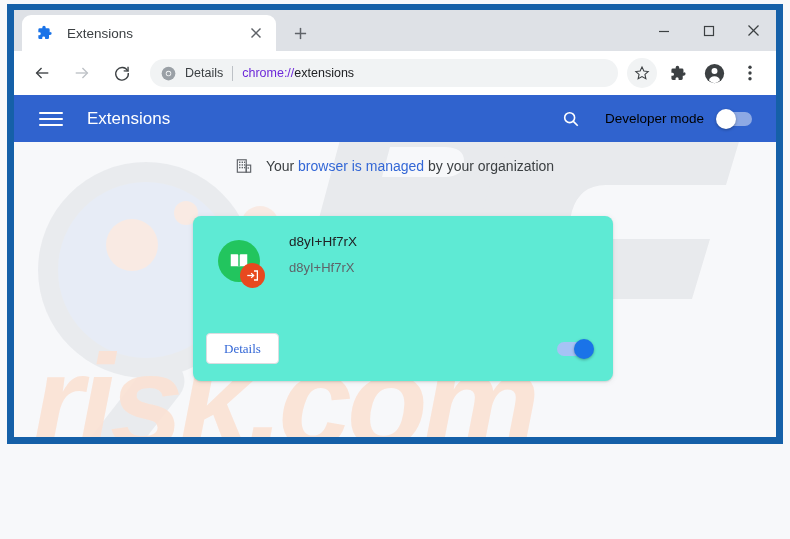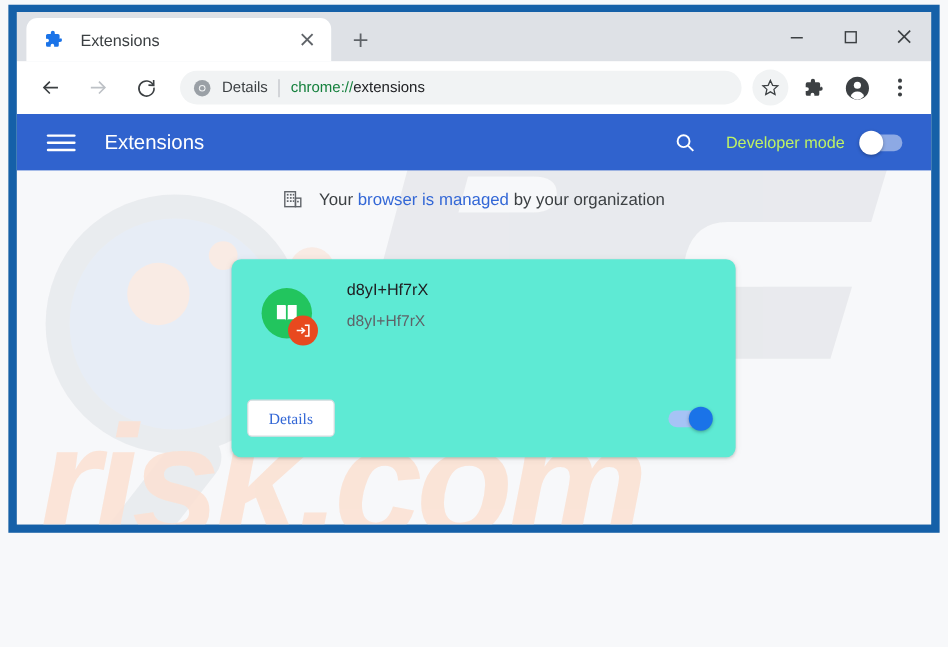--- a/index.html
+++ b/index.html
@@ -123,21 +123,21 @@
     width: 1px; height: 15px;
     background: #bdc1c6;
     flex: 0 0 auto;
   }
   #omnibox-url {
     font-size: 12.5px;
     color: #3c4043;
     white-space: nowrap;
     overflow: hidden;
   }
-  #omnibox-url .dim { color: #15803d; }
+  #omnibox-url .dim { color: #6d28d9; }
   #omnibox-url .strong { color: #202124; }
 
   .tb-icon {
     width: 30px; height: 30px;
     margin: 0 3px;
     display: flex; align-items: center; justify-content: center;
     color: #3c4043;
     flex: 0 0 auto;
   }
   #star-btn {
@@ -195,21 +195,21 @@
     padding-right: 24px;
   }
   #search-btn {
     width: 22px; height: 22px;
     display: flex; align-items: center; justify-content: center;
     color: #ffffff;
   }
   #devmode-label {
     margin-left: 23px;
     font-size: 13.5px;
-    color: #bef264;
+    color: #000000;
   }
   #devmode-toggle {
     margin-left: 14px;
     position: relative;
     width: 34px; height: 14px;
     background: rgba(255,255,255,0.45);
     border-radius: 7px;
   }
   #devmode-toggle .knob {
     position: absolute;

